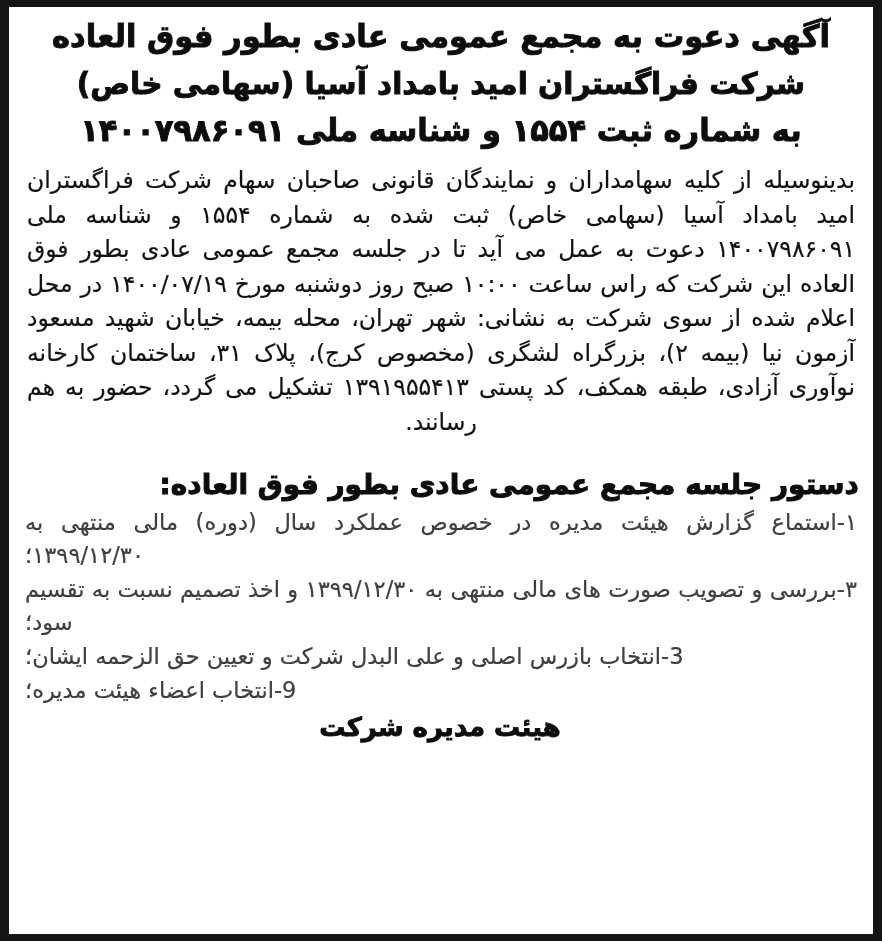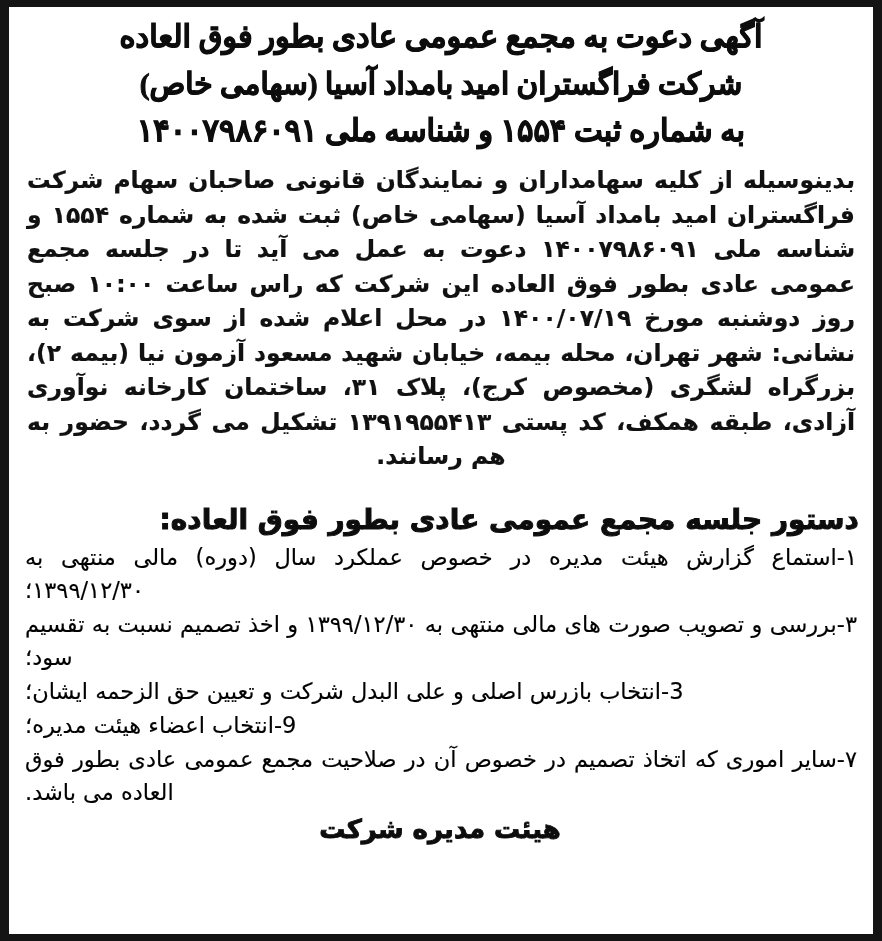--- a/index.html
+++ b/index.html
@@ -29,21 +29,20 @@
     direction: rtl;
     text-align: right;
   }
 
   
   .headline {
     text-align: center;
     font-weight: 900;
     color: #0d0d0d;
     letter-spacing: -0.5px;
-    font-family: Liberation Serif, serif;
     -webkit-text-stroke: 0.9px #0d0d0d;
   }
   .headline .hl-line {
     display: block;
     font-size: 31px;
     line-height: 47px;
     white-space: nowrap;
     transform: scaleX(0.985);
   }
   .headline .hl-line.l1 { font-size: 31px; }
@@ -51,21 +50,21 @@
   .headline .hl-line.l3 { font-size: 31px; }
 
   
   .body-paragraph {
     margin-top: 9px;
     font-size: 23.5px;
     line-height: 34.5px;
     color: #111111;
     text-align: justify;
     text-align-last: center;
-    font-weight: 700;
+    font-weight: 400;
     -webkit-text-stroke: 0.18px #111111;
     padding: 0 4px;
   }
 
   
   .agenda-heading {
     margin-top: 27px;
     text-align: right;
     font-size: 28px;
     line-height: 38px;
@@ -78,21 +77,21 @@
 
   
   .agenda-list {
     list-style: none;
     margin: 2px 0 0 0;
     padding: 0;
   }
   .agenda-list .agenda-item {
     font-size: 22.5px;
     line-height: 33px;
-    color: #000000;
+    color: #404040;
     text-align: justify;
     text-align-last: left;
     font-weight: 500;
     -webkit-text-stroke: 0.15px #111111;
     padding: 0 2px;
     margin-bottom: 1px;
   }
   .agenda-list .agenda-item.compressed {
     letter-spacing: -0.35px;
   }
@@ -123,18 +122,17 @@
 
   <p class="body-paragraph">بدینوسیله از کلیه سهامداران و نمایندگان قانونی صاحبان سهام شرکت فراگستران امید بامداد آسیا (سهامی خاص) ثبت شده به شماره ۱۵۵۴ و شناسه ملی ۱۴۰۰۷۹۸۶۰۹۱ دعوت به عمل می آید تا در جلسه مجمع عمومی عادی بطور فوق العاده این شرکت که راس ساعت ۱۰:۰۰ صبح روز دوشنبه مورخ ۱۴۰۰/۰۷/۱۹ در محل اعلام شده از سوی شرکت به نشانی: شهر تهران، محله بیمه، خیابان شهید مسعود آزمون نیا (بیمه ۲)، بزرگراه لشگری (مخصوص کرج)، پلاک ۳۱، ساختمان کارخانه نوآوری آزادی، طبقه همکف، کد پستی ۱۳۹۱۹۵۵۴۱۳ تشکیل می گردد، حضور به هم رسانند.</p>
 
   <div class="agenda-heading">دستور جلسه مجمع عمومی عادی بطور فوق العاده:</div>
 
   <ul class="agenda-list">
     <li class="agenda-item">۱-استماع گزارش هیئت مدیره در خصوص عملکرد سال (دوره) مالی منتهی به ۱۳۹۹/۱۲/۳۰؛</li>
     <li class="agenda-item compressed">۳-بررسی و تصویب صورت های مالی منتهی به ۱۳۹۹/۱۲/۳۰ و اخذ تصمیم نسبت به تقسیم سود؛</li>
     <li class="agenda-item compressed">3-انتخاب بازرس اصلی و علی البدل شرکت و تعیین حق الزحمه ایشان؛</li>
     <li class="agenda-item compressed">9-انتخاب اعضاء هیئت مدیره؛</li>
-    <li class="agenda-item">۷-سایر اموری که اتخاذ تصمیم در خصوص آن در صلاحیت مجمع عمومی عادی بطور فوق العاده می باشد.</li>
   </ul>
 
   <div class="signature">هیئت مدیره شرکت</div>
 
 </div>
 
 </body></html>

